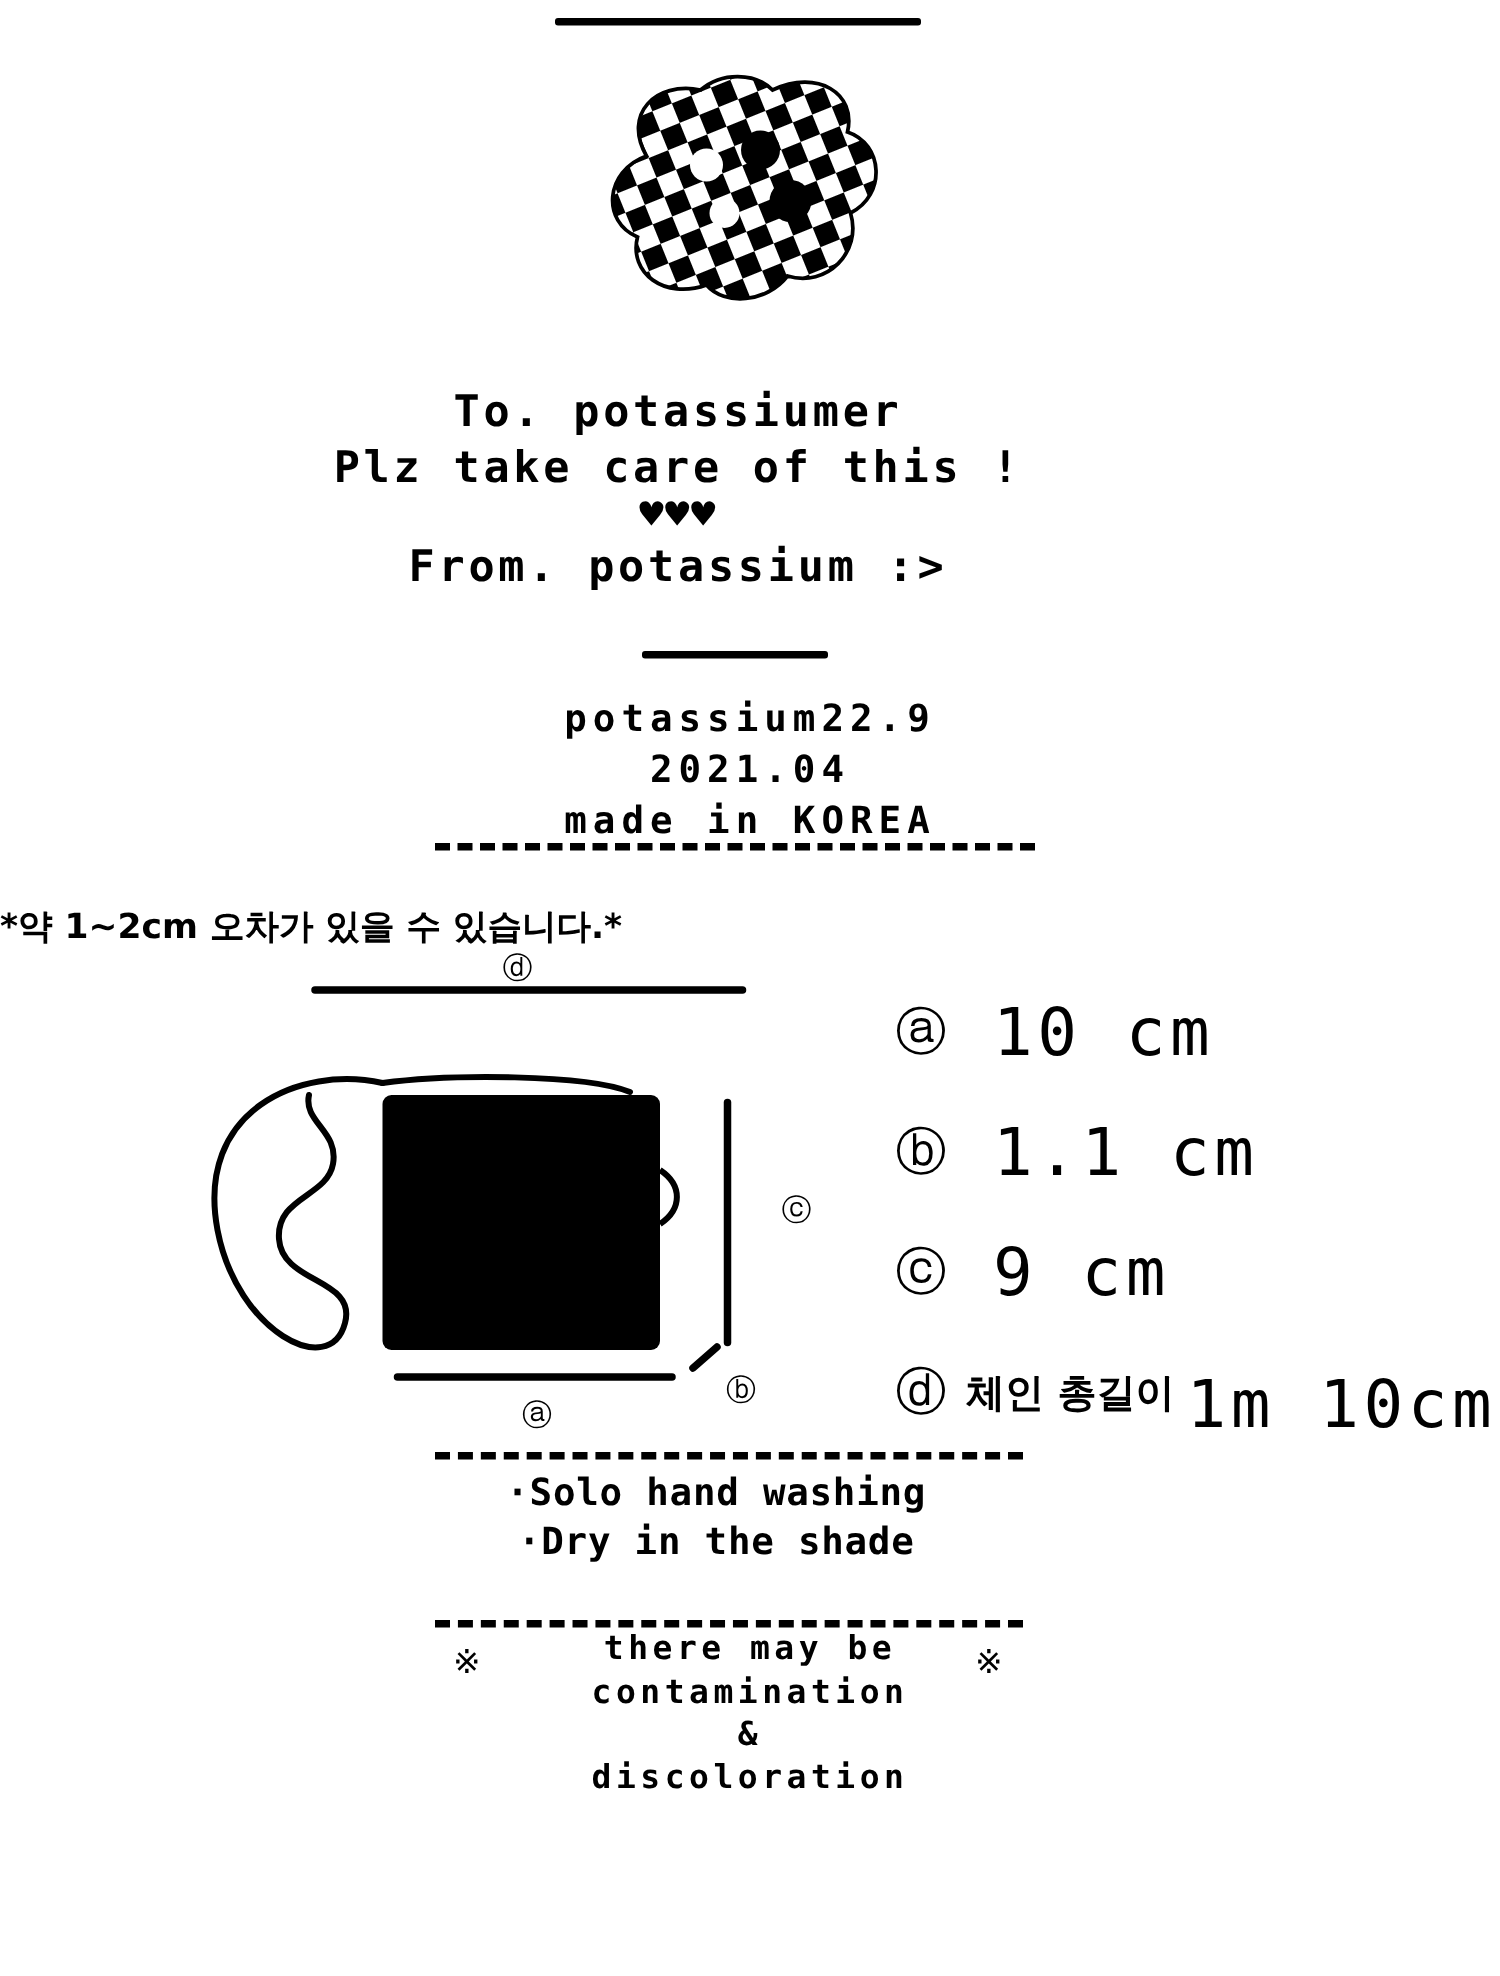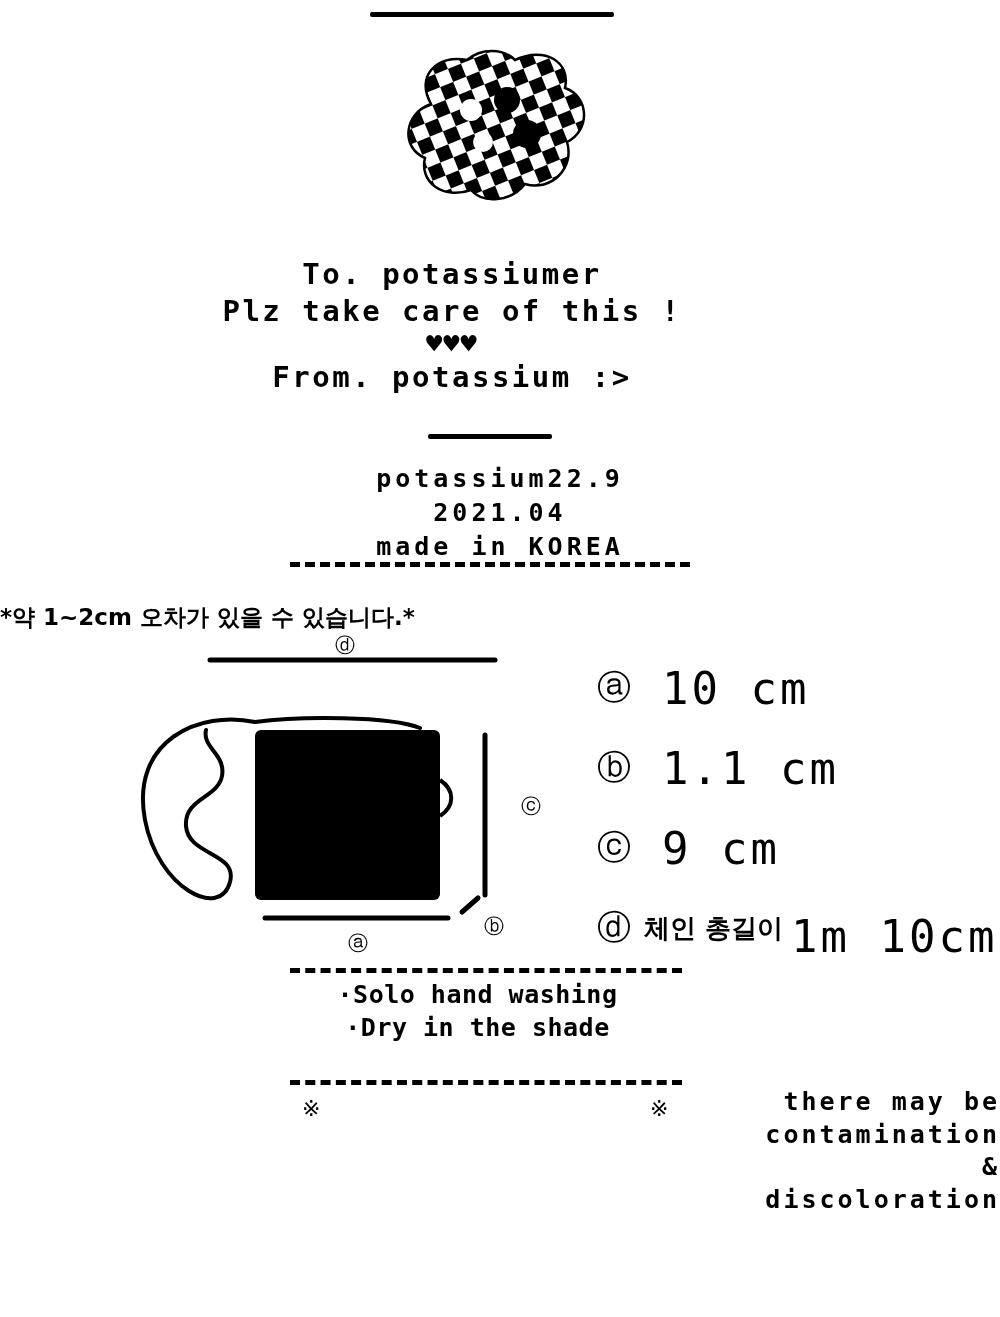--- a/index.html
+++ b/index.html
@@ -185,25 +185,24 @@
   
   #warning {
     position: absolute;
     left: 0;
     top: 1086px;
     width: 1000px;
     text-align: center;
     line-height: 1.3;
   }
   #warning .ln {
-    font-size: 25px;
+    font-size: 22px;
     font-weight: 700;
     letter-spacing: 3px;
     white-space: pre;
-    text-align: right;
   }
   .star-left, .star-right {
     position: absolute;
     font-family: "DejaVu Sans", "Liberation Sans", sans-serif;
     font-size: 22px;
   }
   .star-left  { left: 302px; top: 1096px; }
   .star-right { left: 650px; top: 1096px; }
 </style>
 </head>

